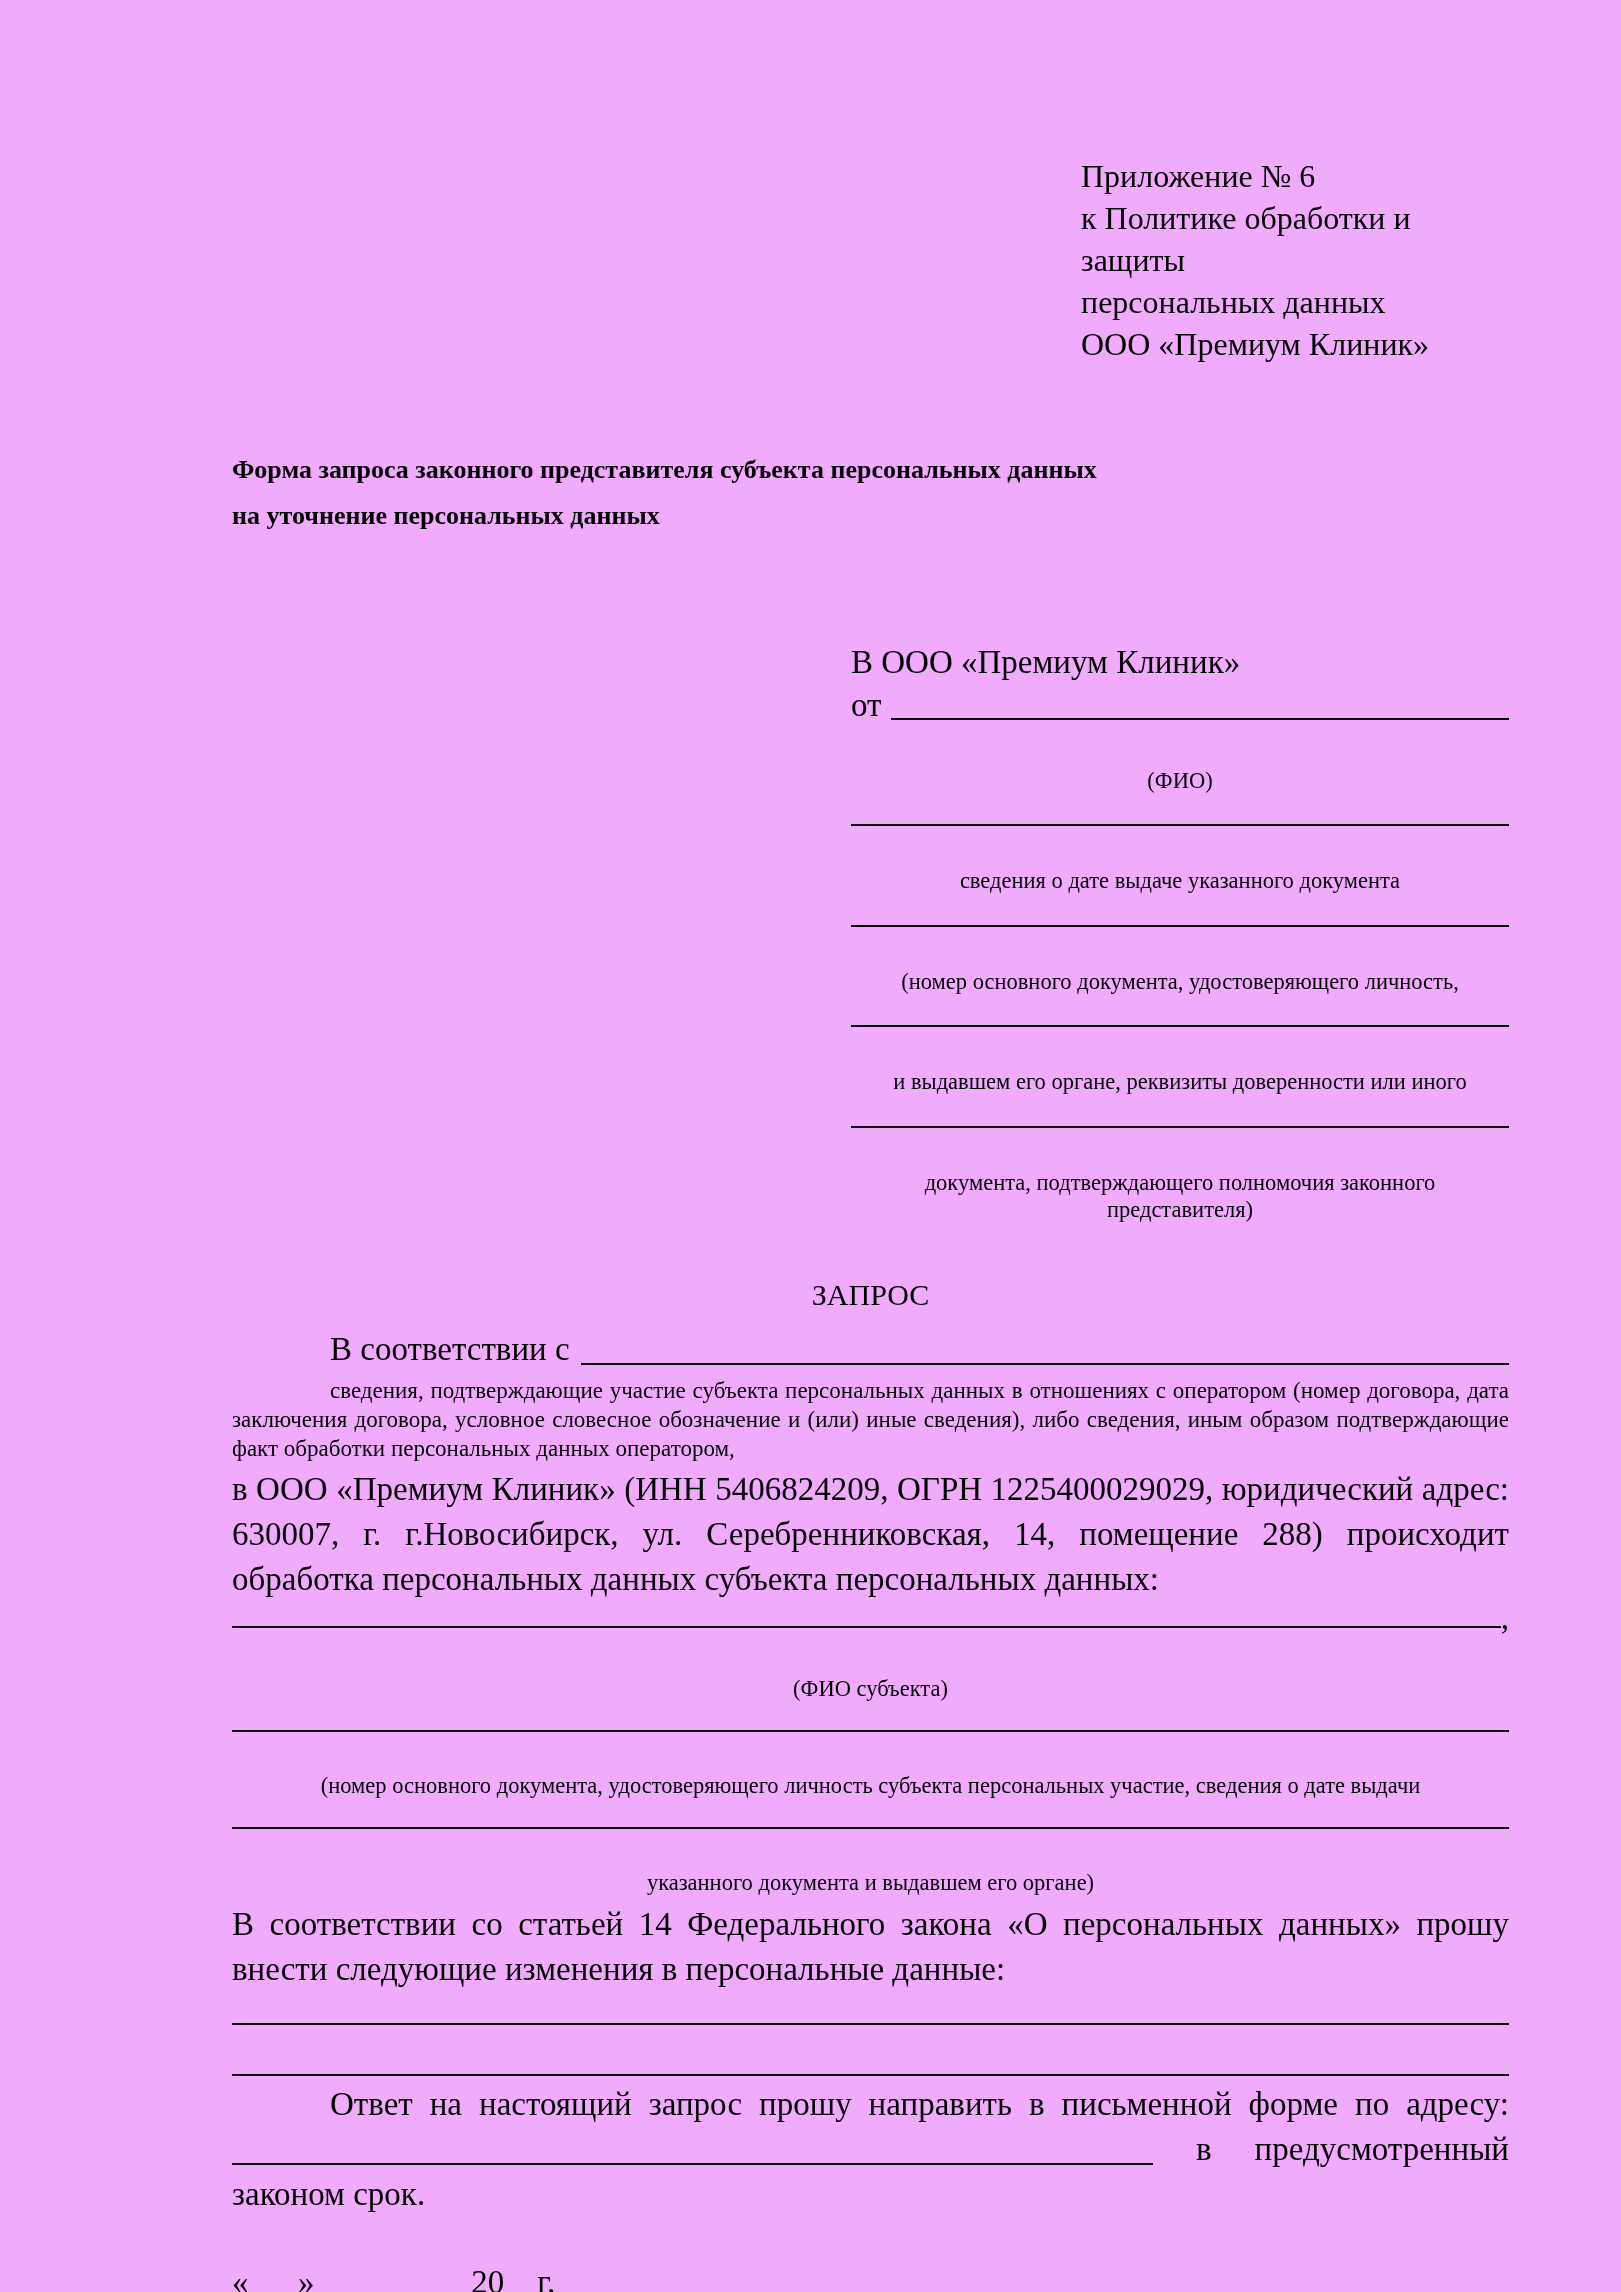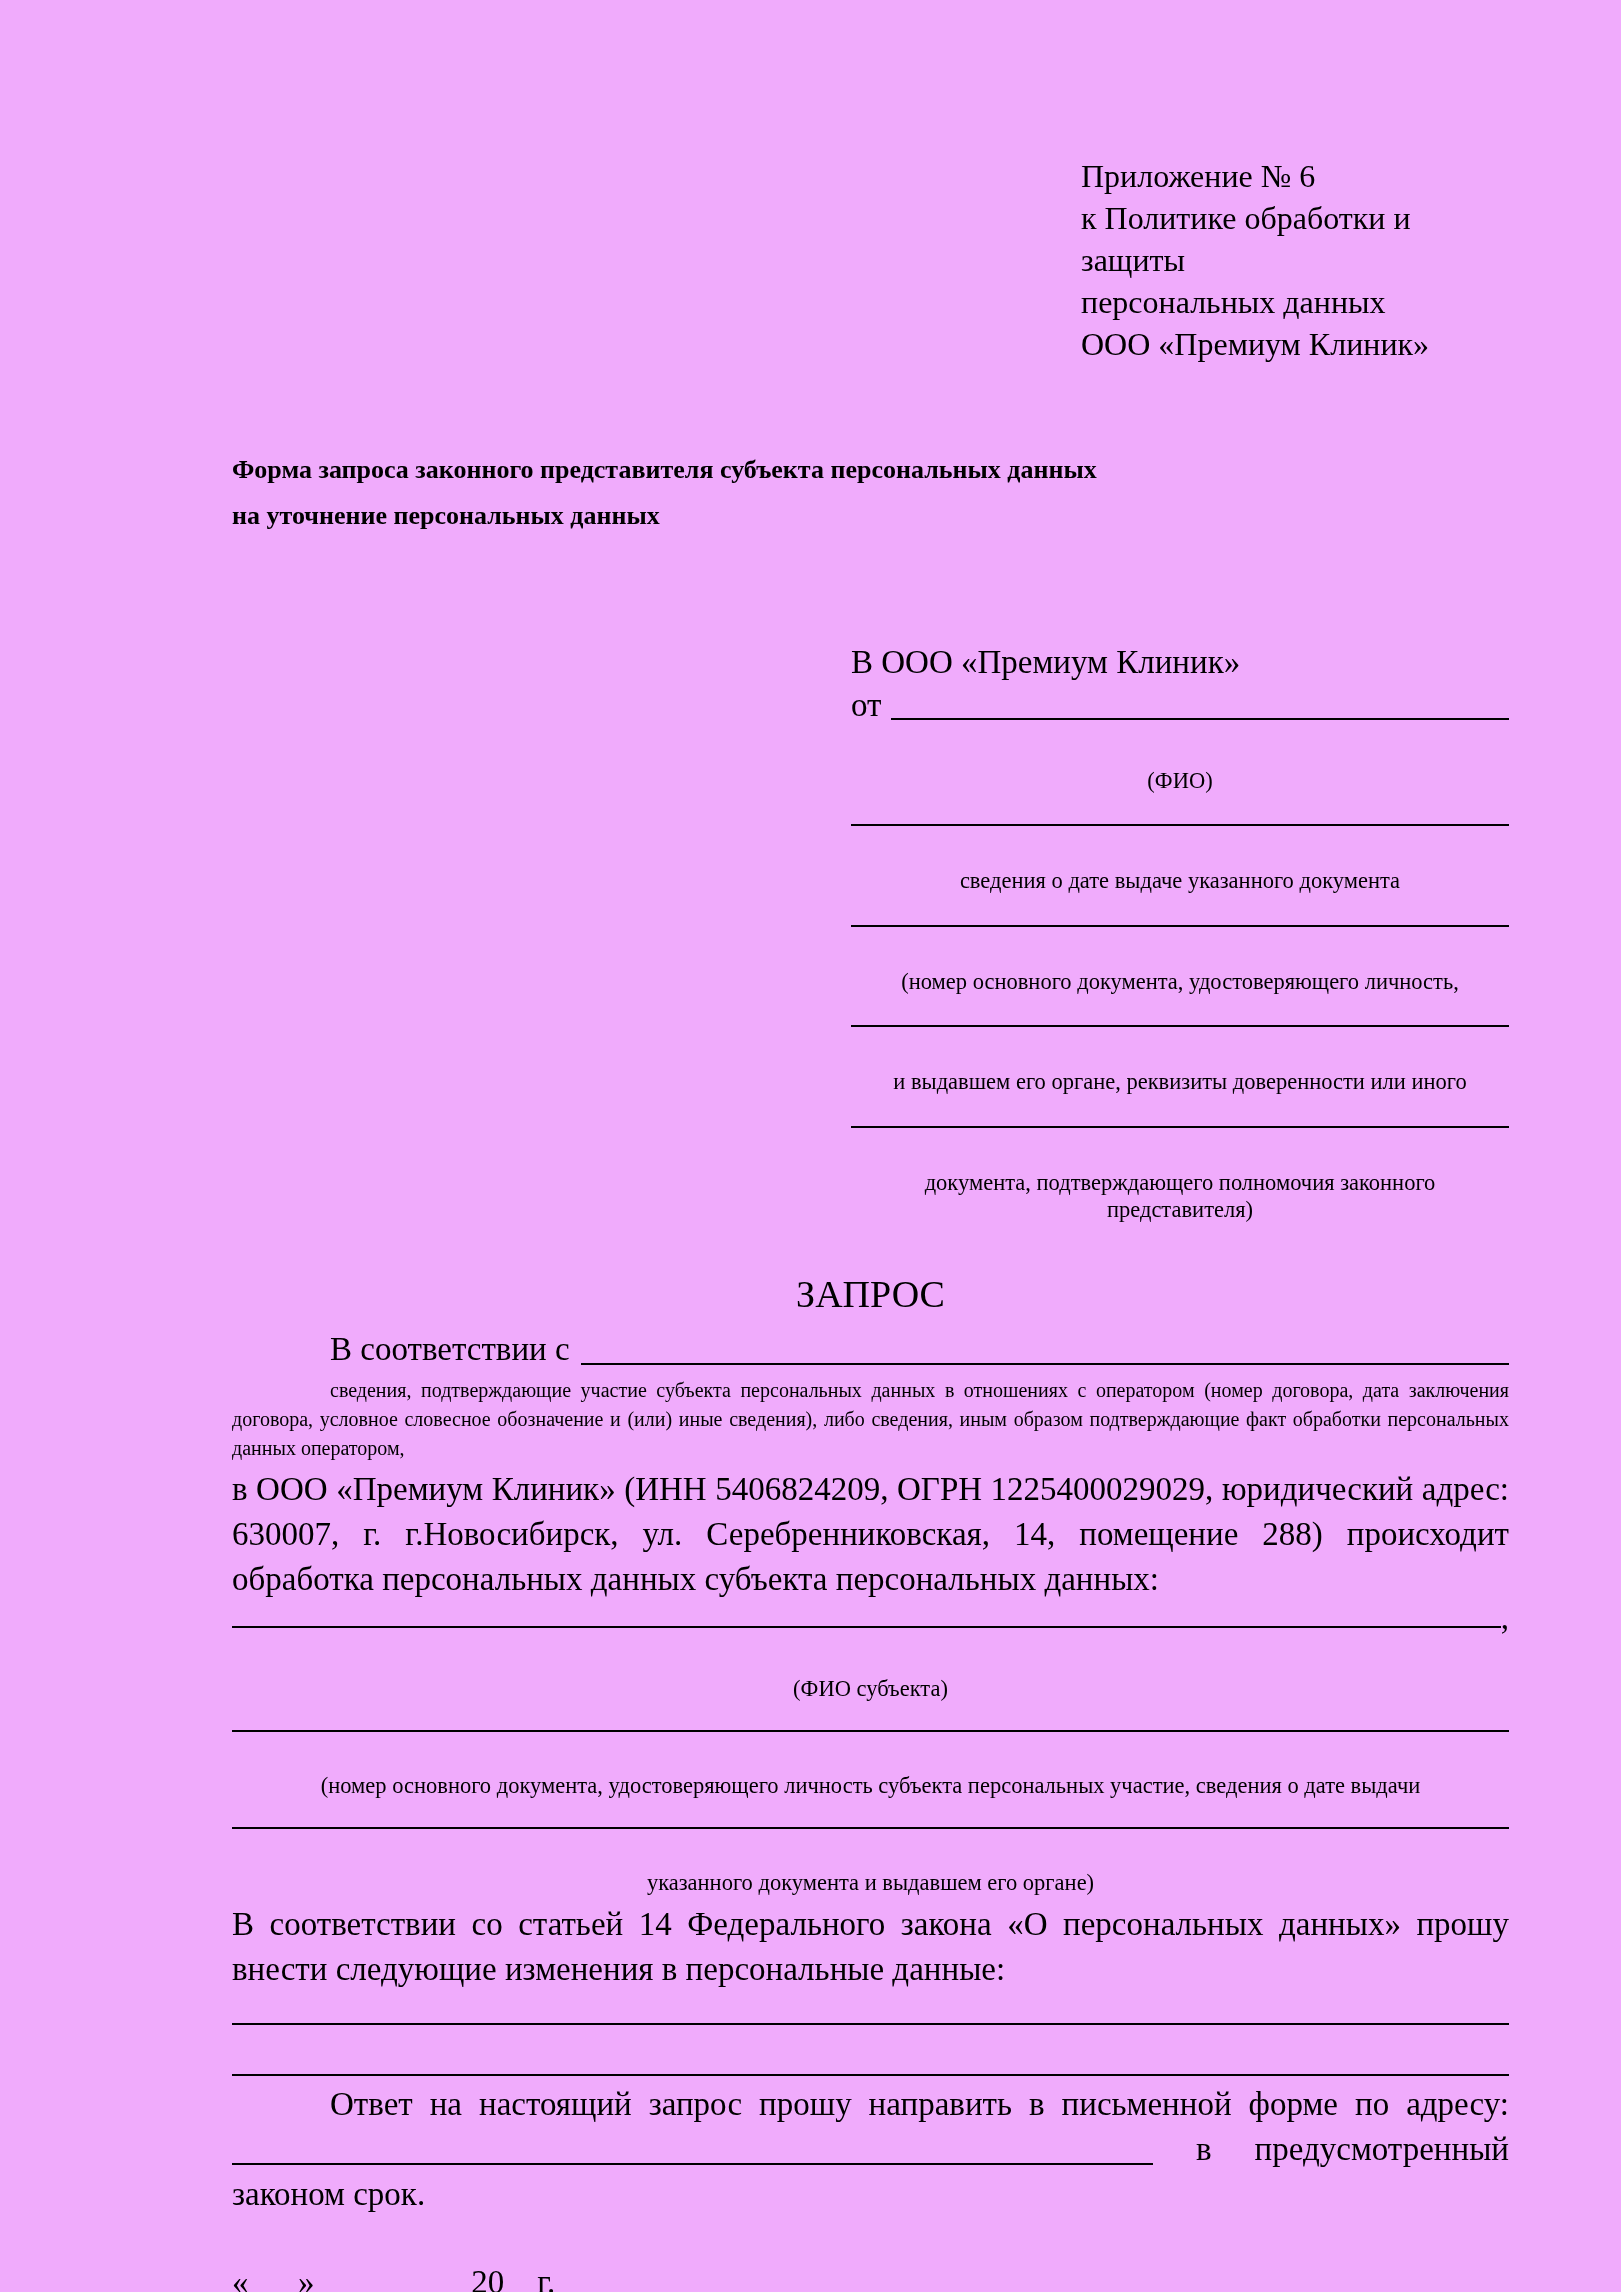--- a/index.html
+++ b/index.html
@@ -20,24 +20,24 @@
   
   .recipient{margin-left:619px;margin-top:102px;font-size:33px;line-height:43px;}
   .from-row{display:flex;height:43px;}
   .from-row .lbl{flex:0 0 auto;padding-right:9.8px;}
   .rule{border-bottom:2.9px solid #000;height:0;}
   .flex-rule{flex:1 1 auto;align-self:flex-end;margin-bottom:6.9px;border-bottom:2.9px solid #000;}
   .cap{font-size:22.5px;line-height:27.4px;text-align:center;margin-top:40px;}
   .grp .rule{margin-top:30px;}
   .grp .cap{padding-top:1px;}
   
-  .zapros{margin-top:49px;text-align:center;font-size:38px;line-height:45px;}
+  .zapros{margin-top:49px;text-align:center;font-size:30px;line-height:45px;}
   .accordance{display:flex;height:45px;font-size:33px;margin-top:9.8px;}
   .accordance .lbl{flex:0 0 auto;padding-left:98px;padding-right:11.8px;line-height:45px;}
-  .note{margin-top:3.9px;font-size:20px;line-height:29px;text-align:justify;text-indent:98px;}
+  .note{margin-top:3.9px;font-size:23px;line-height:29px;text-align:justify;text-indent:98px;}
   .para{font-size:33px;line-height:45px;text-align:justify;}
   .operator-para{margin-top:3.9px;}
   .comma-row{display:flex;height:33px;font-size:33px;line-height:33px;}
   .comma-row .comma{flex:0 0 auto;align-self:flex-end;}
   .mid-rule{margin-top:27.4px;}
   .law-para{margin-top:5.9px;}
   .blank1{margin-top:31px;}
   .blank2{margin-top:49px;}
   .answer-l1{margin-top:5.9px;font-size:33px;line-height:45px;text-align:justify;text-align-last:justify;text-indent:98px;}
   .answer-l2{display:flex;height:45px;font-size:33px;line-height:45px;justify-content:space-between;}

